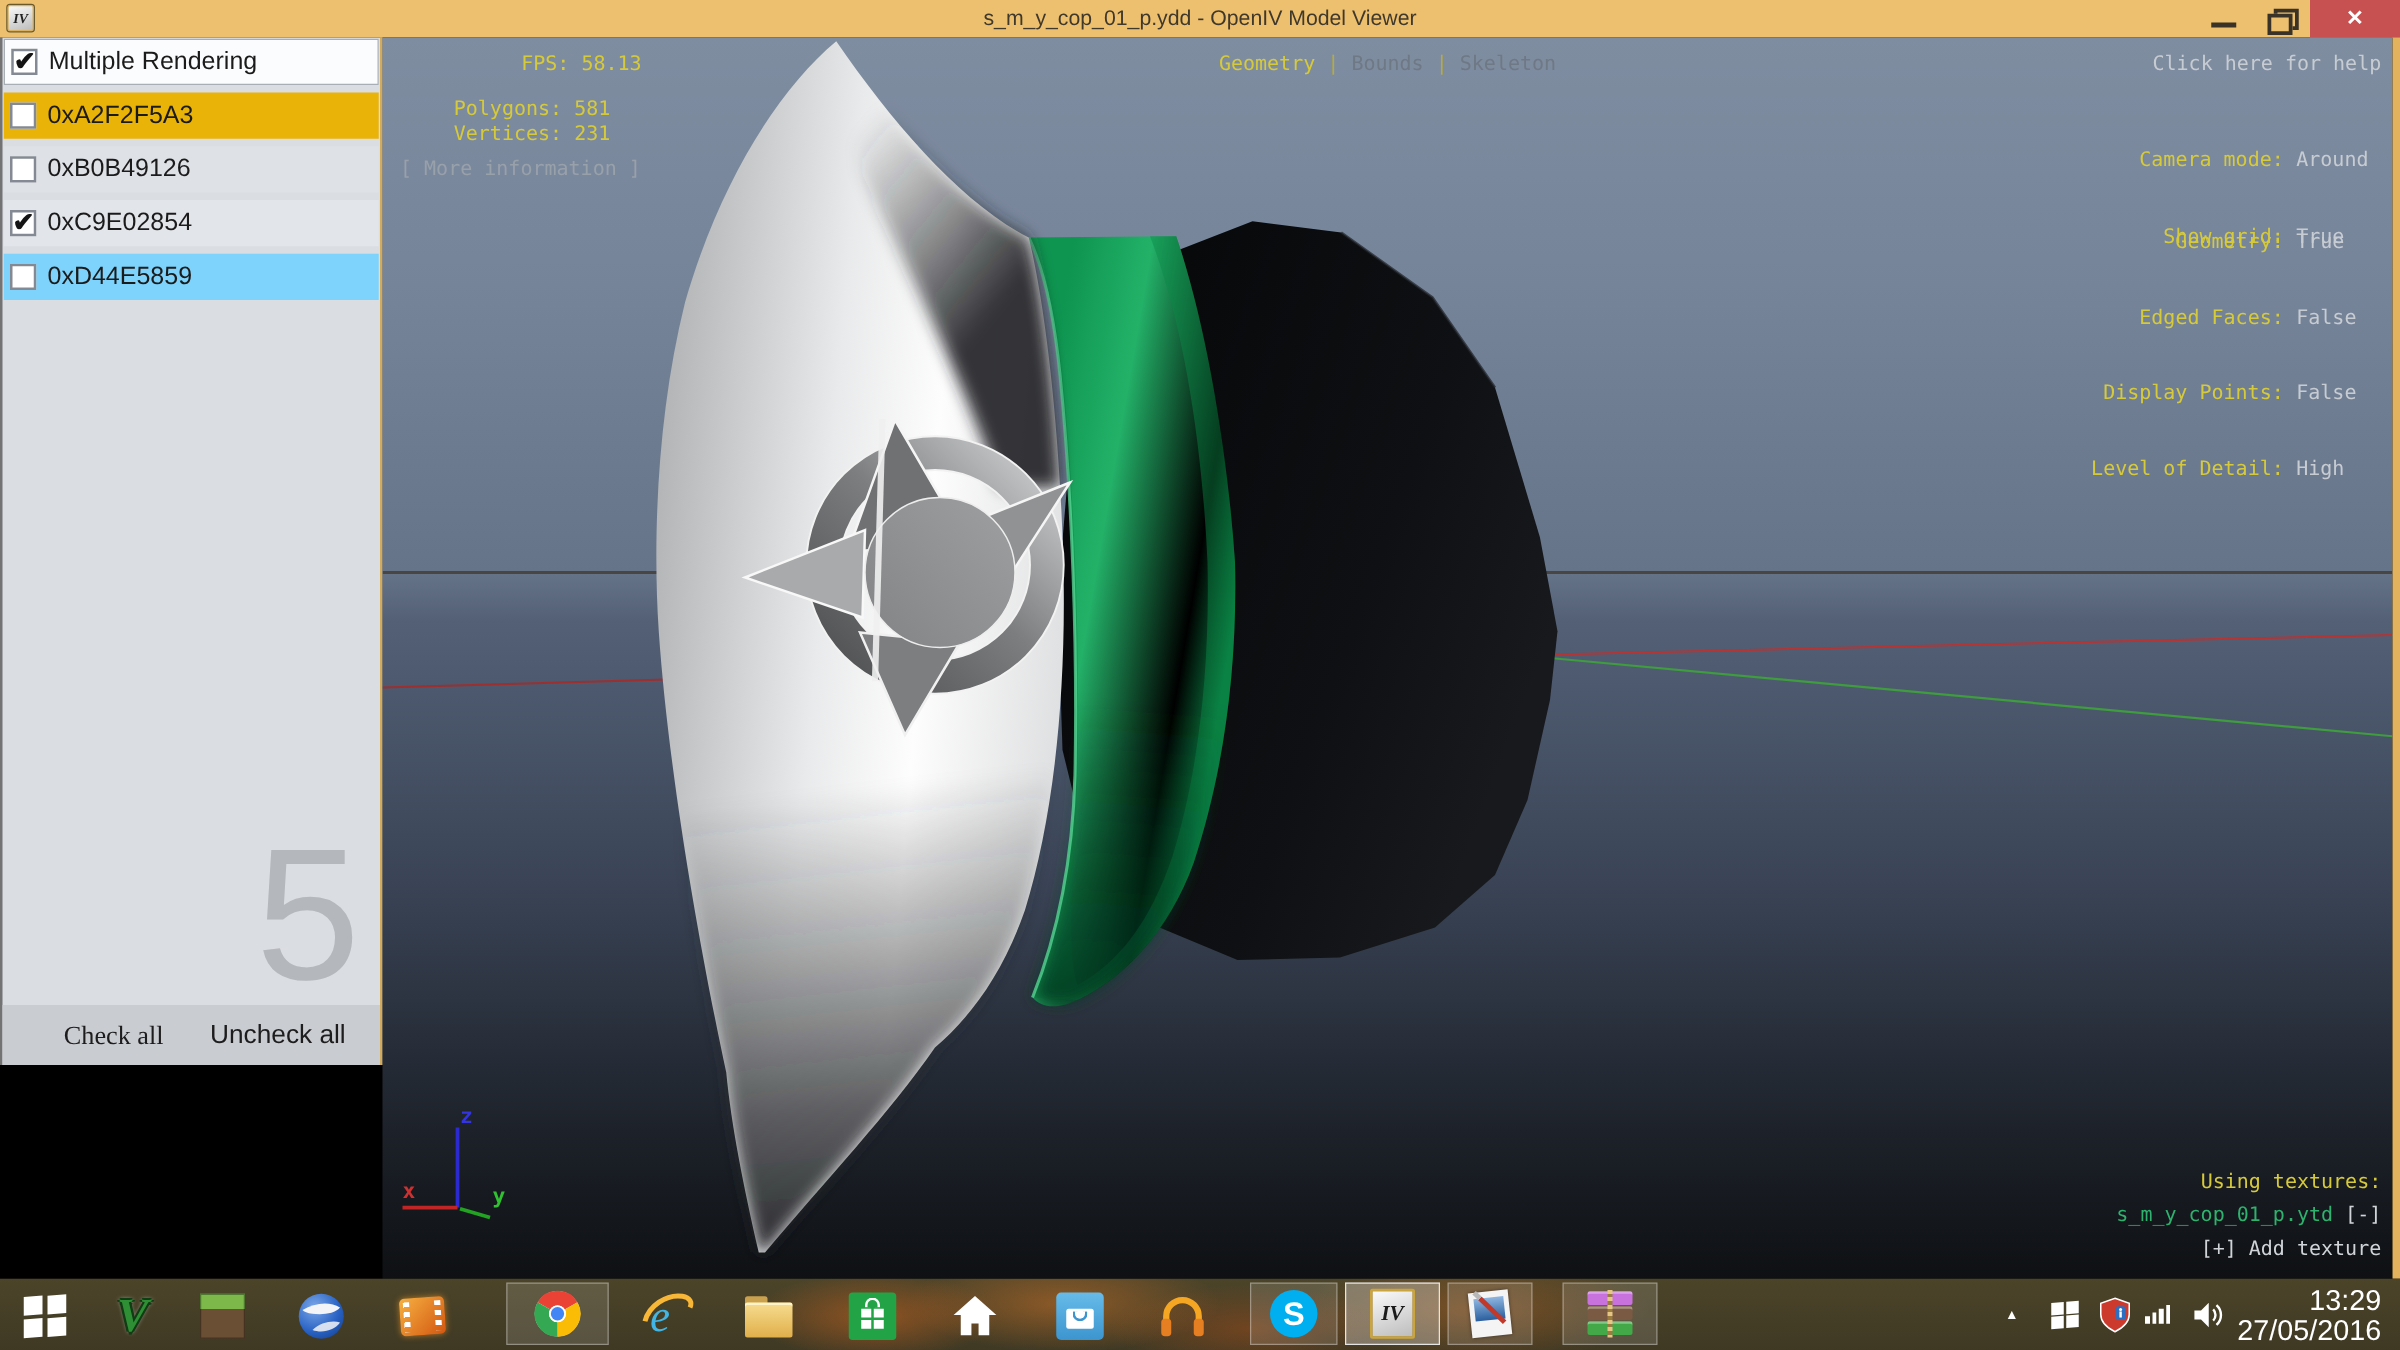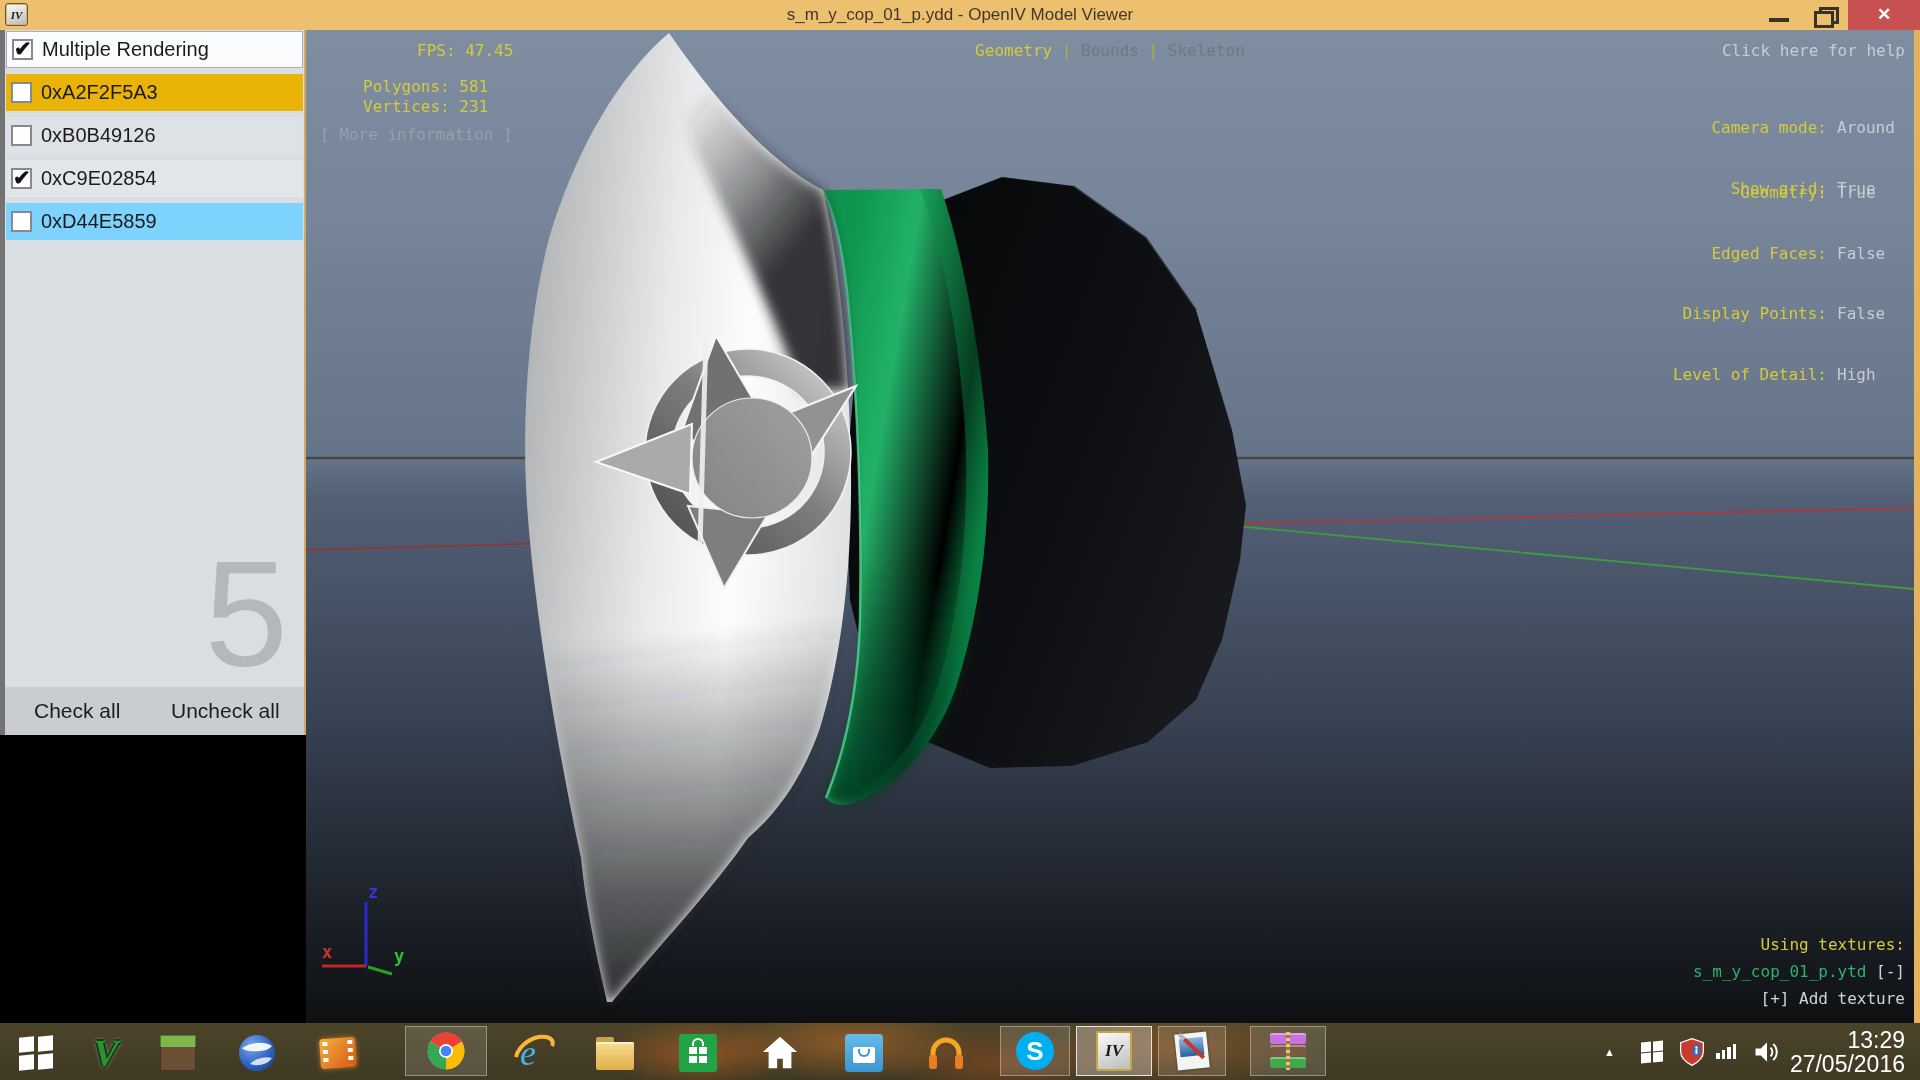--- a/index.html
+++ b/index.html
@@ -19,36 +19,36 @@
   .btn-min { right:117px; width:45px; }
   .btn-min::after { content:""; position:absolute; left:11px; top:18px; width:20px; height:4px; background:#3a3226; }
   .btn-restore { right:72px; width:45px; }
   .btn-restore::before { content:""; position:absolute; left:16px; top:7px; width:14px; height:11px; border:3px solid #3a3226; background:transparent; }
   .btn-restore::after { content:""; position:absolute; left:11px; top:11px; width:14px; height:11px; border:3px solid #3a3226; background:#edc06f; }
   .btn-close { right:0; width:72px; background:#c75050; }
   .btn-close::after { content:"✕"; position:absolute; left:0; right:0; top:0; bottom:0; color:#fff;
      font-size:17px; font-weight:bold; text-align:center; line-height:30px; }
 
   
-  .sidebar { position:absolute; left:0; top:30px; width:306px; height:705px; background:#dadde2;
-     border-left:5px solid #737373; border-right:2px solid #d2ab5c; }
+  .sidebar { position:absolute; left:0; top:30px; width:306px; height:822px; background:#dadde2;
+     border-left:2px solid #737373; border-right:2px solid #d2ab5c; }
   .side-row { position:relative; margin:6px 1px 0 1px; height:37px; display:flex; align-items:center; }
   .side-row .cbx { width:21px; height:21px; margin-left:5px; background:#fff; border:2px solid #848a93; position:relative; flex:none; }
   .side-row .cbx.checked::after { content:"✔"; position:absolute; left:0px; top:-4px; font-size:21px; font-weight:bold; color:#141414; }
   .side-row .lbl { margin-left:9px; font-size:20px; color:#1b1b1b; white-space:nowrap; }
   .row-0 { background:#fbfcfd; border:1px solid #a8aeb6; margin-top:1px; }
   .row-1 { background:#eab308; }
   .row-2 { background:#dee1e6; }
   .row-3 { background:#e2e5e9; }
   .row-4 { background:#dee1e6; }
   .row-5 { background:#7dd3fc; }
   .watermark { position:absolute; right:16px; bottom:46px; font-size:150px; line-height:150px; color:#b4b7bb; }
   .side-bottom { position:absolute; left:0; right:0; bottom:0; height:48px; background:#c9ccd1; }
   .side-bottom .sbtn { position:absolute; top:0; height:48px; line-height:48px; font-size:21px; color:#1d1d1d; cursor:default; }
-  .sbtn-check { left:29px; } .sbtn-uncheck { left:166px; }
+  .sbtn-check { left:49px;font-family:Liberation Serif, serif; } .sbtn-uncheck { left:166px; }
 
   
   .viewport { position:absolute; left:306px; top:30px; width:1608px; height:993px; overflow:hidden;
      background:linear-gradient(180deg,#7f8da1 0%, #76849a 20%, #66748a 43%, #536076 47%, #3a4456 68%, #1d222a 88%, #0e1013 100%); }
   .gold-strip { position:absolute; right:0; top:30px; width:6px; height:993px; background:#e2b35c; }
   .viewport svg.model { position:absolute; left:0; top:0; }
 
   .mono { font-family:"DejaVu Sans Mono", monospace; font-size:16px; line-height:20px; white-space:pre; }
   .yellow { color:#d6ca3a; }
   .vgray  { color:#c7ccd2; }
@@ -264,21 +264,21 @@
       <g font-family="DejaVu Sans Mono, monospace" font-size="17" font-weight="bold">
         <line x1="366" y1="902" x2="366" y2="966" stroke="#2a2ad0" stroke-width="3"></line>
         <line x1="322" y1="966" x2="366" y2="966" stroke="#c22525" stroke-width="3"></line>
         <line x1="368" y1="967" x2="392" y2="974" stroke="#22a322" stroke-width="3"></line>
         <text x="368" y="898" fill="#3434e0">z</text>
         <text x="322" y="958" fill="#cf3030">x</text>
         <text x="394" y="962" fill="#2fc12f">y</text>
       </g>
     </svg>
 
-    <div class="ov mono yellow" style="left:111px; top:11px;">FPS: 47.45</div>
+    <div class="ov mono yellow" style="left:111px; top:11px;">FPS: 58.13</div>
     <div class="ov mono yellow" style="left:57px; top:47px;">Polygons: 581</div>
     <div class="ov mono yellow" style="left:57px; top:67px;">Vertices: 231</div>
     <div class="ov mono dimgray" style="left:14px; top:95px;">[ More information ]</div>
 
     <div class="ov mono tabs"><span class="yellow">Geometry</span><span class="sep"> </span><span class="sep">|</span><span class="sep"> </span><span class="tab-off">Bounds</span><span class="sep"> </span><span class="sep">|</span><span class="sep"> </span><span class="tab-off">Skeleton</span></div>
 
     <div class="ov mono vgray rcol" style="top:11px;">Click here for help</div>
 
     <div class="ov mono rcol" style="top:48px; width:420px;">
       <div class="setrow"><span class="sl yellow">Camera mode:</span><span class="sv">Around</span></div>

